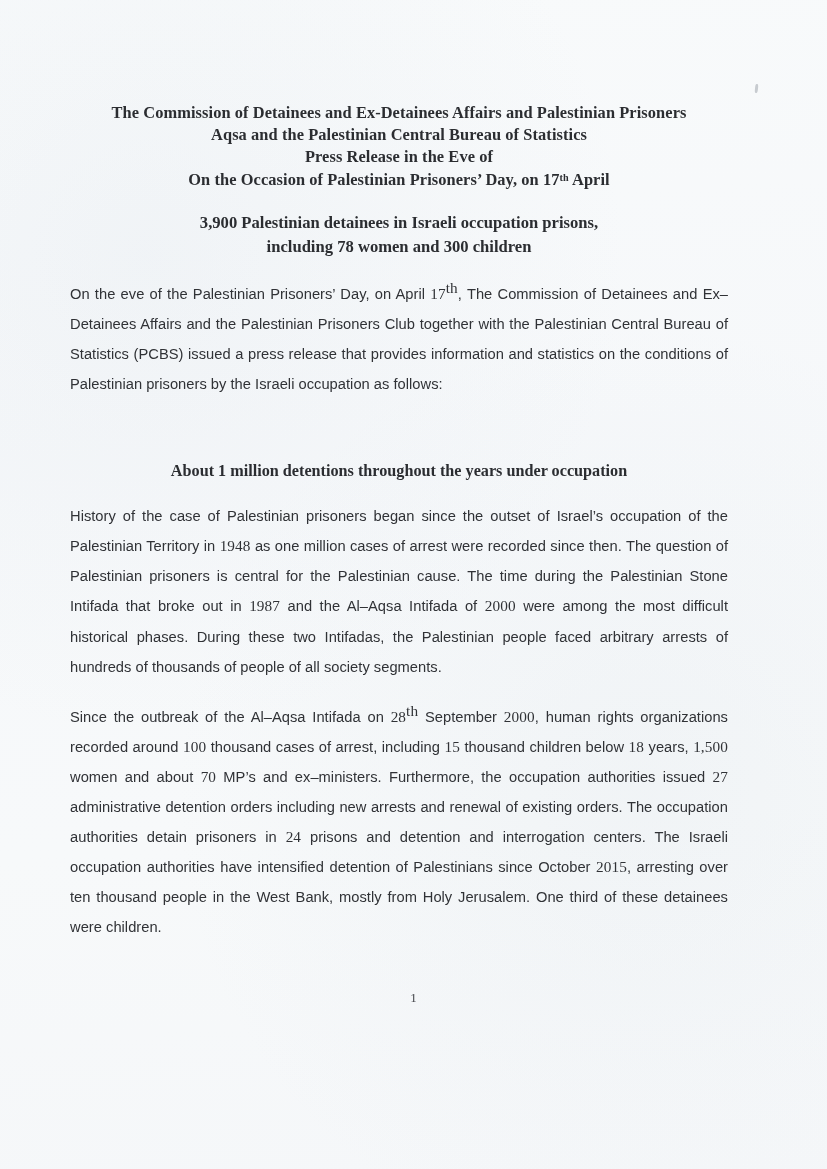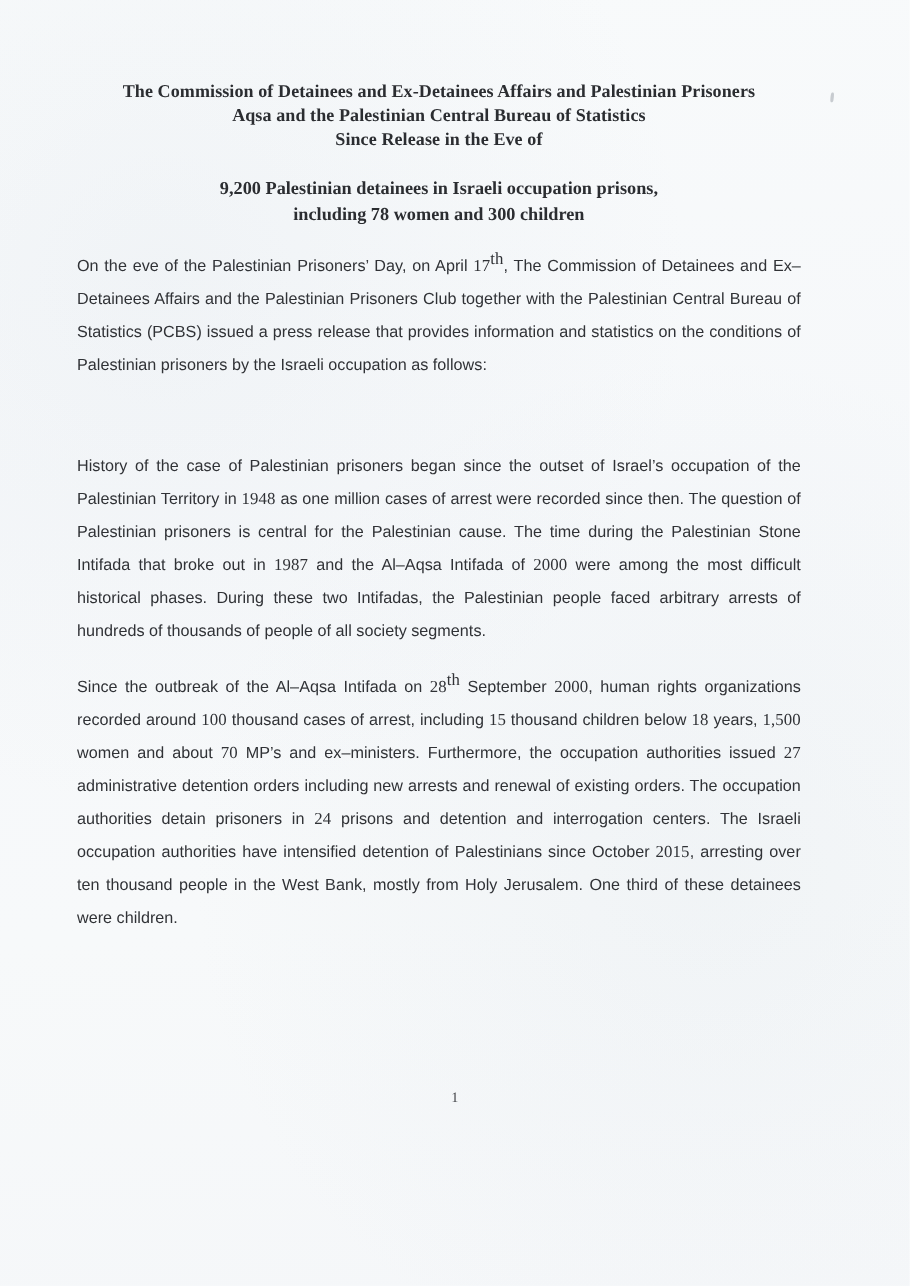--- a/index.html
+++ b/index.html
@@ -41,21 +41,21 @@
 
   .content {
     position: absolute;
     left: 70px;
     top: 0;
     width: 658px;
   }
 
   
   .title-block {
-    margin-top: 72px;
+    margin-top: 102px;
     text-align: center;
     font-family: "Liberation Serif", serif;
     font-weight: bold;
     font-size: 16.4px;
     line-height: 22.2px;
     color: #2b2d31;
     letter-spacing: 0.08px;
   }
   .title-line {
     display: block;
@@ -137,31 +137,33 @@
 
 <div class="page">
 
   <div class="scan-speck"></div>
 
   <div class="content">
 
     <div class="title-block">
       <span class="title-line">The Commission of Detainees and Ex-Detainees Affairs and Palestinian Prisoners</span>
       <span class="title-line">Aqsa and the Palestinian Central Bureau of Statistics</span>
-      <span class="title-line">Since Release in the Eve of</span>
+      <span class="title-line">Press Release in the Eve of</span>
+      <span class="title-line"><span>On the Occasion of Palestinian Prisoners’ Day, on 17</span><sup>th</sup><span> April</span></span>
     </div>
 
     <div class="subtitle-block">
-      <span class="subtitle-line">9,200 Palestinian detainees in Israeli occupation prisons,</span>
+      <span class="subtitle-line">3,900 Palestinian detainees in Israeli occupation prisons,</span>
       <span class="subtitle-line">including 78 women and 300 children</span>
     </div>
 
     <p class="para p1 last-line-left"><span>On the eve of the Palestinian Prisoners’ Day, on April </span><span class="num">17</span><sup class="num">th</sup><span>, The Commission of Detainees and Ex–Detainees Affairs and the Palestinian Prisoners Club together with the Palestinian Central Bureau of Statistics (PCBS) issued a press release that provides information and statistics on the conditions of Palestinian prisoners by the Israeli occupation as follows:</span></p>
 
     <div class="sec-wrap">
+      <p class="section-heading">About 1 million detentions throughout the years under occupation</p>
 
       <p class="para p2 last-line-left"><span>History of the case of Palestinian prisoners began since the outset of Israel’s occupation of the Palestinian Territory in </span><span class="num">1948</span><span> as one million cases of arrest were recorded since then. The question of Palestinian prisoners is central for the Palestinian cause. The time during the Palestinian Stone Intifada that broke out in </span><span class="num">1987</span><span> and the Al–Aqsa Intifada of </span><span class="num">2000</span><span> were among the most difficult historical phases. During these two Intifadas, the Palestinian people faced arbitrary arrests of hundreds of thousands of people of all society segments.</span></p>
     </div>
 
     <p class="para p3 last-line-left"><span>Since the outbreak of the Al–Aqsa Intifada on </span><span class="num">28</span><sup class="num">th</sup><span> September </span><span class="num">2000</span><span>, human rights organizations recorded around </span><span class="num">100</span><span> thousand cases of arrest, including </span><span class="num">15</span><span> thousand children below </span><span class="num">18</span><span> years, </span><span class="num">1,500</span><span> women and about </span><span class="num">70</span><span> MP’s and ex–ministers. Furthermore, the occupation authorities issued </span><span class="num">27</span><span> administrative detention orders including new arrests and renewal of existing orders. The occupation authorities detain prisoners in </span><span class="num">24</span><span> prisons and detention and interrogation centers. The Israeli occupation authorities have intensified detention of Palestinians since October </span><span class="num">2015</span><span>, arresting over ten thousand people in the West Bank, mostly from Holy Jerusalem. One third of these detainees were children.</span></p>
 
   </div>
 
   <div class="page-number">1</div>
 

